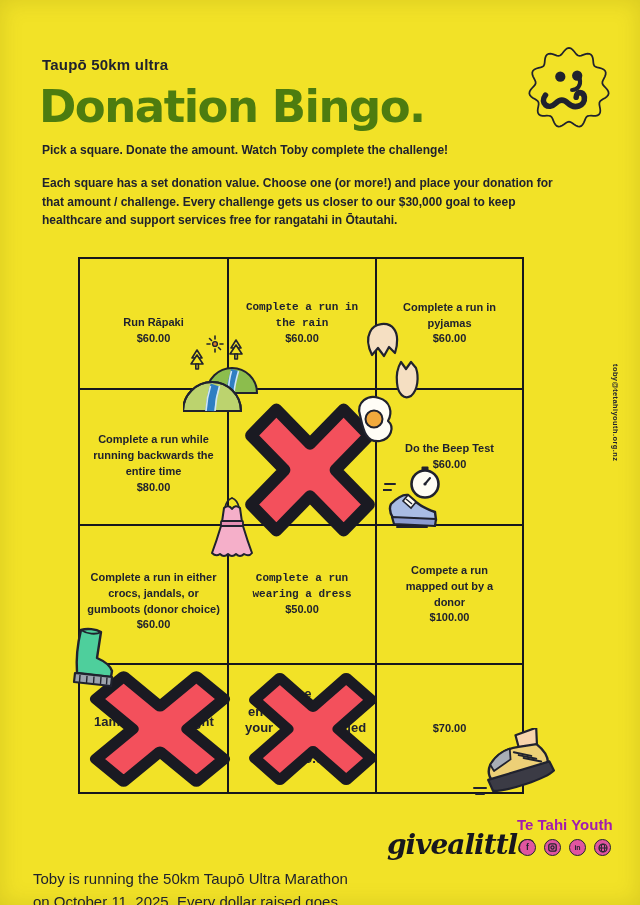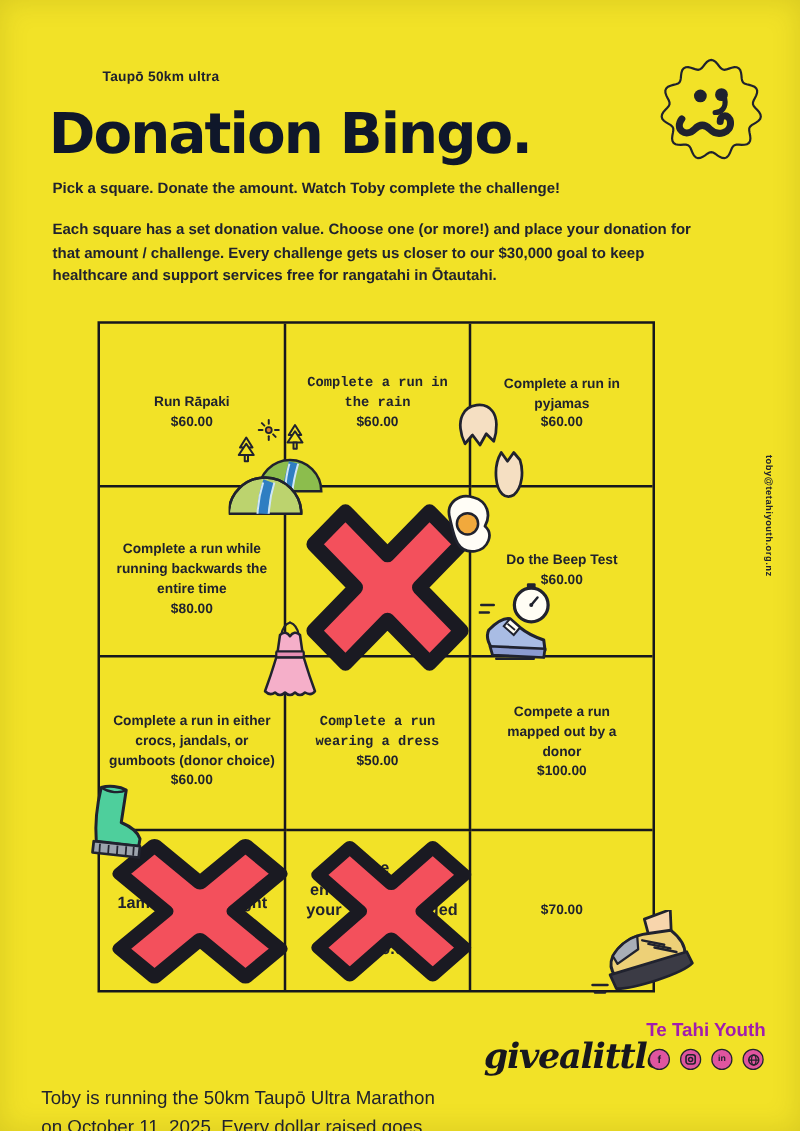--- a/index.html
+++ b/index.html
@@ -3,23 +3,23 @@
 <meta charset="utf-8">
 <style>
   html,body{margin:0;padding:0;}
   .page{
     position:relative;width:640px;height:905px;overflow:hidden;
     background:#F2E227;
     font-family:"Liberation Sans",sans-serif;color:#20222E;
     box-shadow: inset 0 0 22px rgba(96,86,0,0.18);
   }
   
-  .kicker{position:absolute;left:42px;top:56px;font-size:11px;font-weight:700;letter-spacing:.2px;margin-left:40px;}
+  .kicker{position:absolute;left:42px;top:56px;font-size:15px;font-weight:700;letter-spacing:.2px;}
   .title{position:absolute;left:39px;top:80px;font-family:"DejaVu Sans",sans-serif;
-         font-size:45px;font-weight:800;letter-spacing:-1.5px;color:#0f172a;}
+         font-size:45px;font-weight:800;letter-spacing:-1.5px;color:#4d7c0f;}
   .subtitle{position:absolute;left:42px;top:143px;font-size:12px;font-weight:700;}
   .intro{position:absolute;left:42px;top:174px;width:527px;font-size:12px;font-weight:600;line-height:1.55;}
   
   .logo{position:absolute;left:526px;top:45px;width:86px;height:86px;}
   
   .side-email{position:absolute;left:611px;top:364px;writing-mode:vertical-rl;text-orientation:mixed;
       font-size:7.5px;font-weight:700;letter-spacing:.4px;color:#20222E;}
   
   .grid{position:absolute;left:78px;top:257px;width:446px;height:537px;box-sizing:border-box;
         border:2.5px solid #17171D;display:grid;

